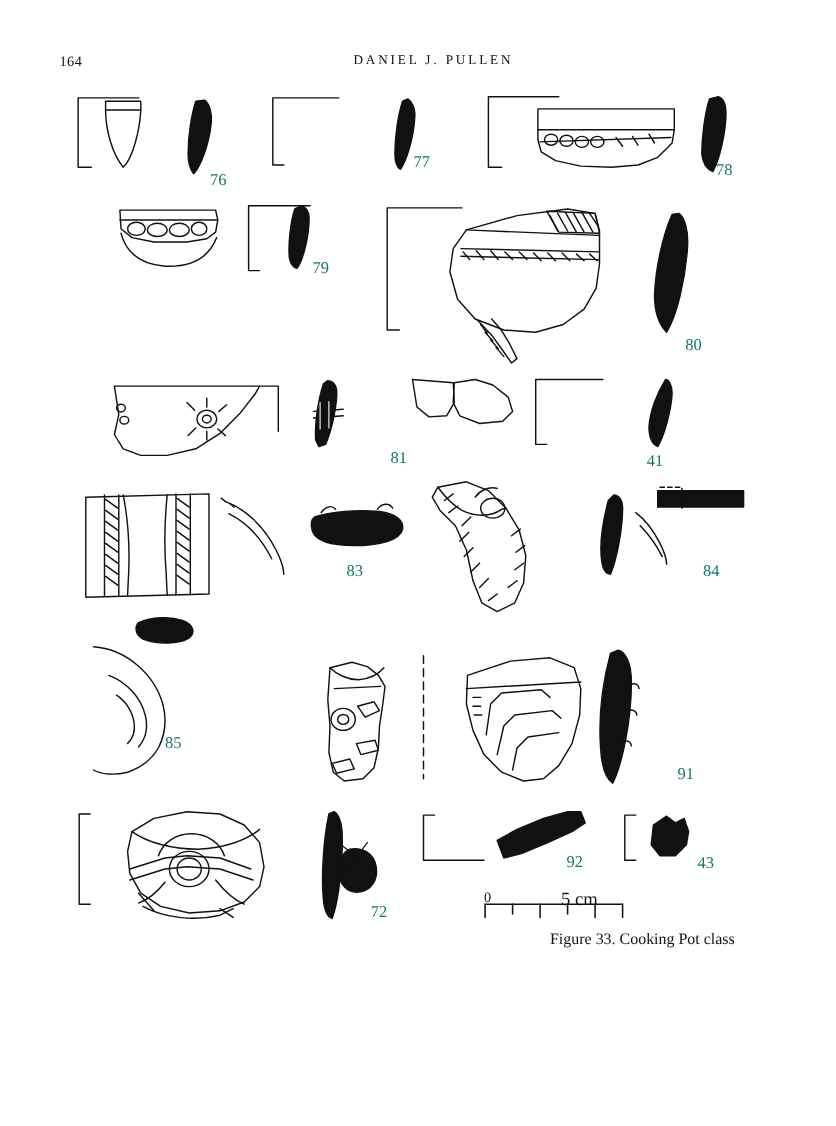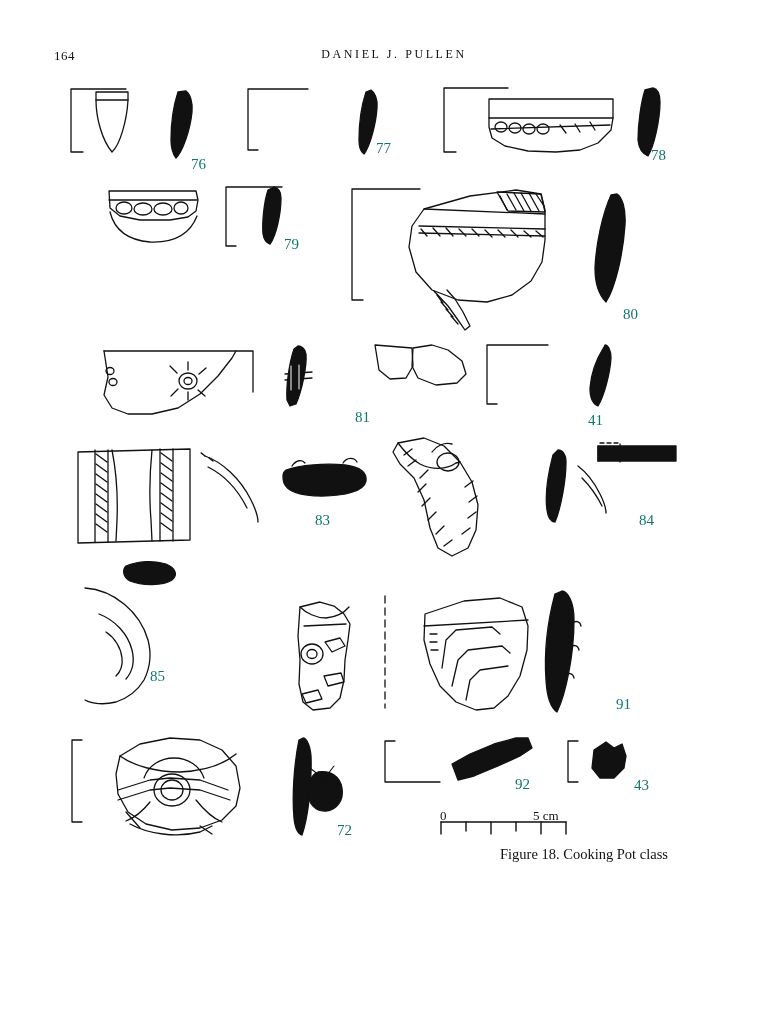--- a/index.html
+++ b/index.html
@@ -58,23 +58,23 @@
   }
   
   .scale-label-left {
     position: absolute;
     left: 440px;
     top: 808px;
     font-size: 13px;
   }
   .scale-label-right {
     position: absolute;
-    left: 533px;
+    left: 510px;
     top: 808px;
-    font-size: 13px;
+    font-size: 17px;
   }
   .caption {
     position: absolute;
     left: 500px;
     top: 846px;
     font-size: 14.5px;
     font-family: "Liberation Serif", serif;
   }
 </style>
 </head>
@@ -240,15 +240,15 @@
   <div class="fignum" style="left:639px; top:512px;">84</div>
   <div class="fignum" style="left:150px; top:668px;">85</div>
   <div class="fignum" style="left:337px; top:822px;">72</div>
   <div class="fignum" style="left:591px; top:696px;margin-left:25px;">91</div>
   <div class="fignum" style="left:515px; top:776px;">92</div>
   <div class="fignum" style="left:634px; top:777px;">43</div>
 
   <div class="scale-label-left">0</div>
   <div class="scale-label-right">5 cm</div>
 
-  <div class="caption">Figure 18. Cooking Pot class</div>
+  <div class="caption">Figure 33. Cooking Pot class</div>
 
 </div>
 
 </body></html>

